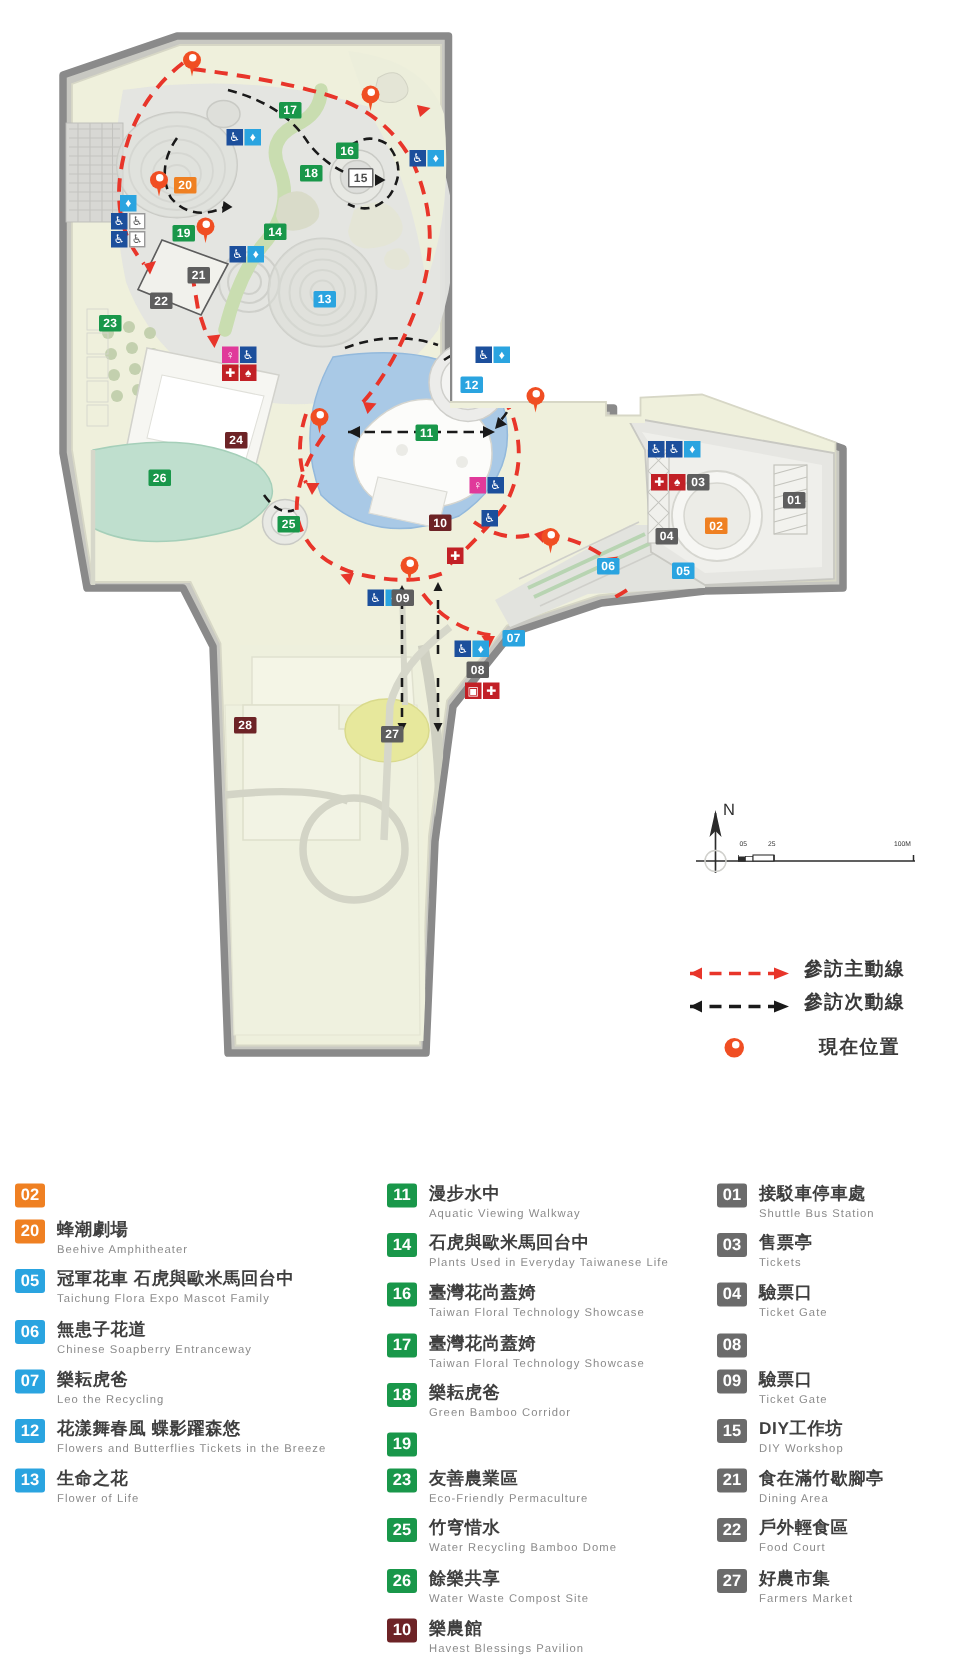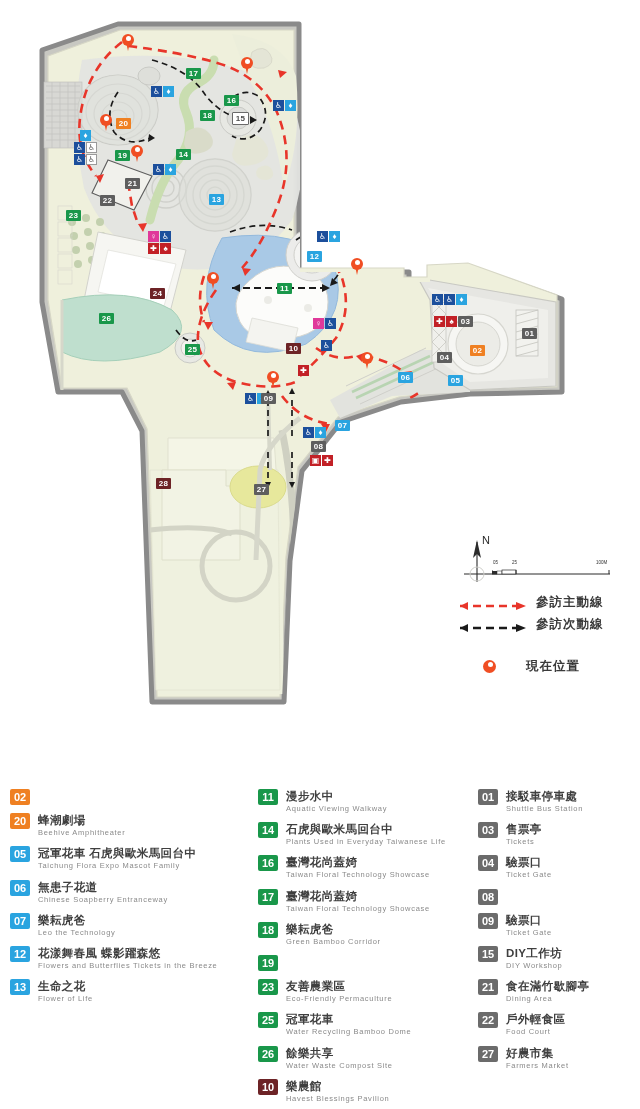--- a/index.html
+++ b/index.html
@@ -45,25 +45,25 @@
              border-left:2.5px solid transparent;border-right:2.5px solid transparent;
              border-top:9px solid #f04e23;}
 
   
   .compass{position:absolute;left:463px;top:536px;width:40px;height:46px;}
   .compass .nlabel{position:absolute;left:19px;top:-2px;font-size:11px;color:#2b2b2b;}
   .scalebar{position:absolute;left:492px;top:560px;width:118px;height:22px;}
   .scalebar .tick{position:absolute;font-size:4.5px;color:#333;top:0;}
 
   
-  .rlegend{position:absolute;left:452px;top:591px;text-align:right;}
+  .rlegend{position:absolute;left:452px;top:635px;text-align:right;}
   .rrow{display:flex;align-items:center;height:22px;}
   .rline{width:74px;height:10px;position:relative;margin-right:10px;}
   .rtxt{font-size:12.5px;color:#3a3a3a;letter-spacing:1px;font-weight:bold;}
-  .loc-row{display:flex;align-items:center;height:30px;margin-top:16px;}
+  .loc-row{display:flex;align-items:center;height:30px;margin-top:4px;gap:20px;}
   .loc-icon{width:74px;display:flex;justify-content:center;}
   .loc-dot{width:13px;height:13px;border-radius:50%;background:#f04e23;position:relative;}
   .loc-dot:after{content:"";position:absolute;width:5px;height:5px;border-radius:50%;
                  background:#fff;top:2px;left:5px;}
 
   
   .legend{position:absolute;left:0;top:786px;width:640px;height:323px;}
   .lcol{position:absolute;top:0;}
   .lcol.c1{left:10px;width:245px;}
   .lcol.c2{left:258px;width:222px;}
@@ -518,21 +518,21 @@
     <div class="litem">
         <span class="lbadge blue">05</span>
         <span class="ltext"><span class="lzh">冠軍花車 石虎與歐米馬回台中</span><span class="len" style="display:block">Taichung Flora Expo Mascot Family</span></span>
       </div>
     <div class="litem">
         <span class="lbadge blue">06</span>
         <span class="ltext"><span class="lzh">無患子花道</span><span class="len" style="display:block">Chinese Soapberry Entranceway</span></span>
       </div>
     <div class="litem">
         <span class="lbadge blue">07</span>
-        <span class="ltext"><span class="lzh">樂耘虎爸</span><span class="len" style="display:block">Leo the Technology</span></span>
+        <span class="ltext"><span class="lzh">樂耘虎爸</span><span class="len" style="display:block">Leo the Recycling</span></span>
       </div>
     <div class="litem">
         <span class="lbadge blue">12</span>
         <span class="ltext"><span class="lzh">花漾舞春風 蝶影躍森悠</span><span class="len" style="display:block">Flowers and Butterflies Tickets in the Breeze</span></span>
       </div>
     <div class="litem">
         <span class="lbadge blue">13</span>
         <span class="ltext"><span class="lzh">生命之花</span><span class="len" style="display:block">Flower  of  Life</span></span>
       </div>
   </div>
@@ -560,21 +560,21 @@
       </div>
     <div class="litem">
         <span class="lbadge green">19</span>
       </div>
     <div class="litem">
         <span class="lbadge green">23</span>
         <span class="ltext"><span class="lzh">友善農業區</span><span class="len" style="display:block">Eco-Friendly Permaculture</span></span>
       </div>
     <div class="litem">
         <span class="lbadge green">25</span>
-        <span class="ltext"><span class="lzh">冠軍花車</span><span class="len" style="display:block">Water Recycling Bamboo Dome</span></span>
+        <span class="ltext"><span class="lzh">竹穹惜水</span><span class="len" style="display:block">Water Recycling Bamboo Dome</span></span>
       </div>
     <div class="litem">
         <span class="lbadge green">26</span>
         <span class="ltext"><span class="lzh">餘樂共享</span><span class="len" style="display:block">Water Waste Compost Site</span></span>
       </div>
     <div class="litem">
         <span class="lbadge maroon">10</span>
         <span class="ltext"><span class="lzh">樂農館</span><span class="len" style="display:block">Havest Blessings Pavilion</span></span>
       </div>
 

